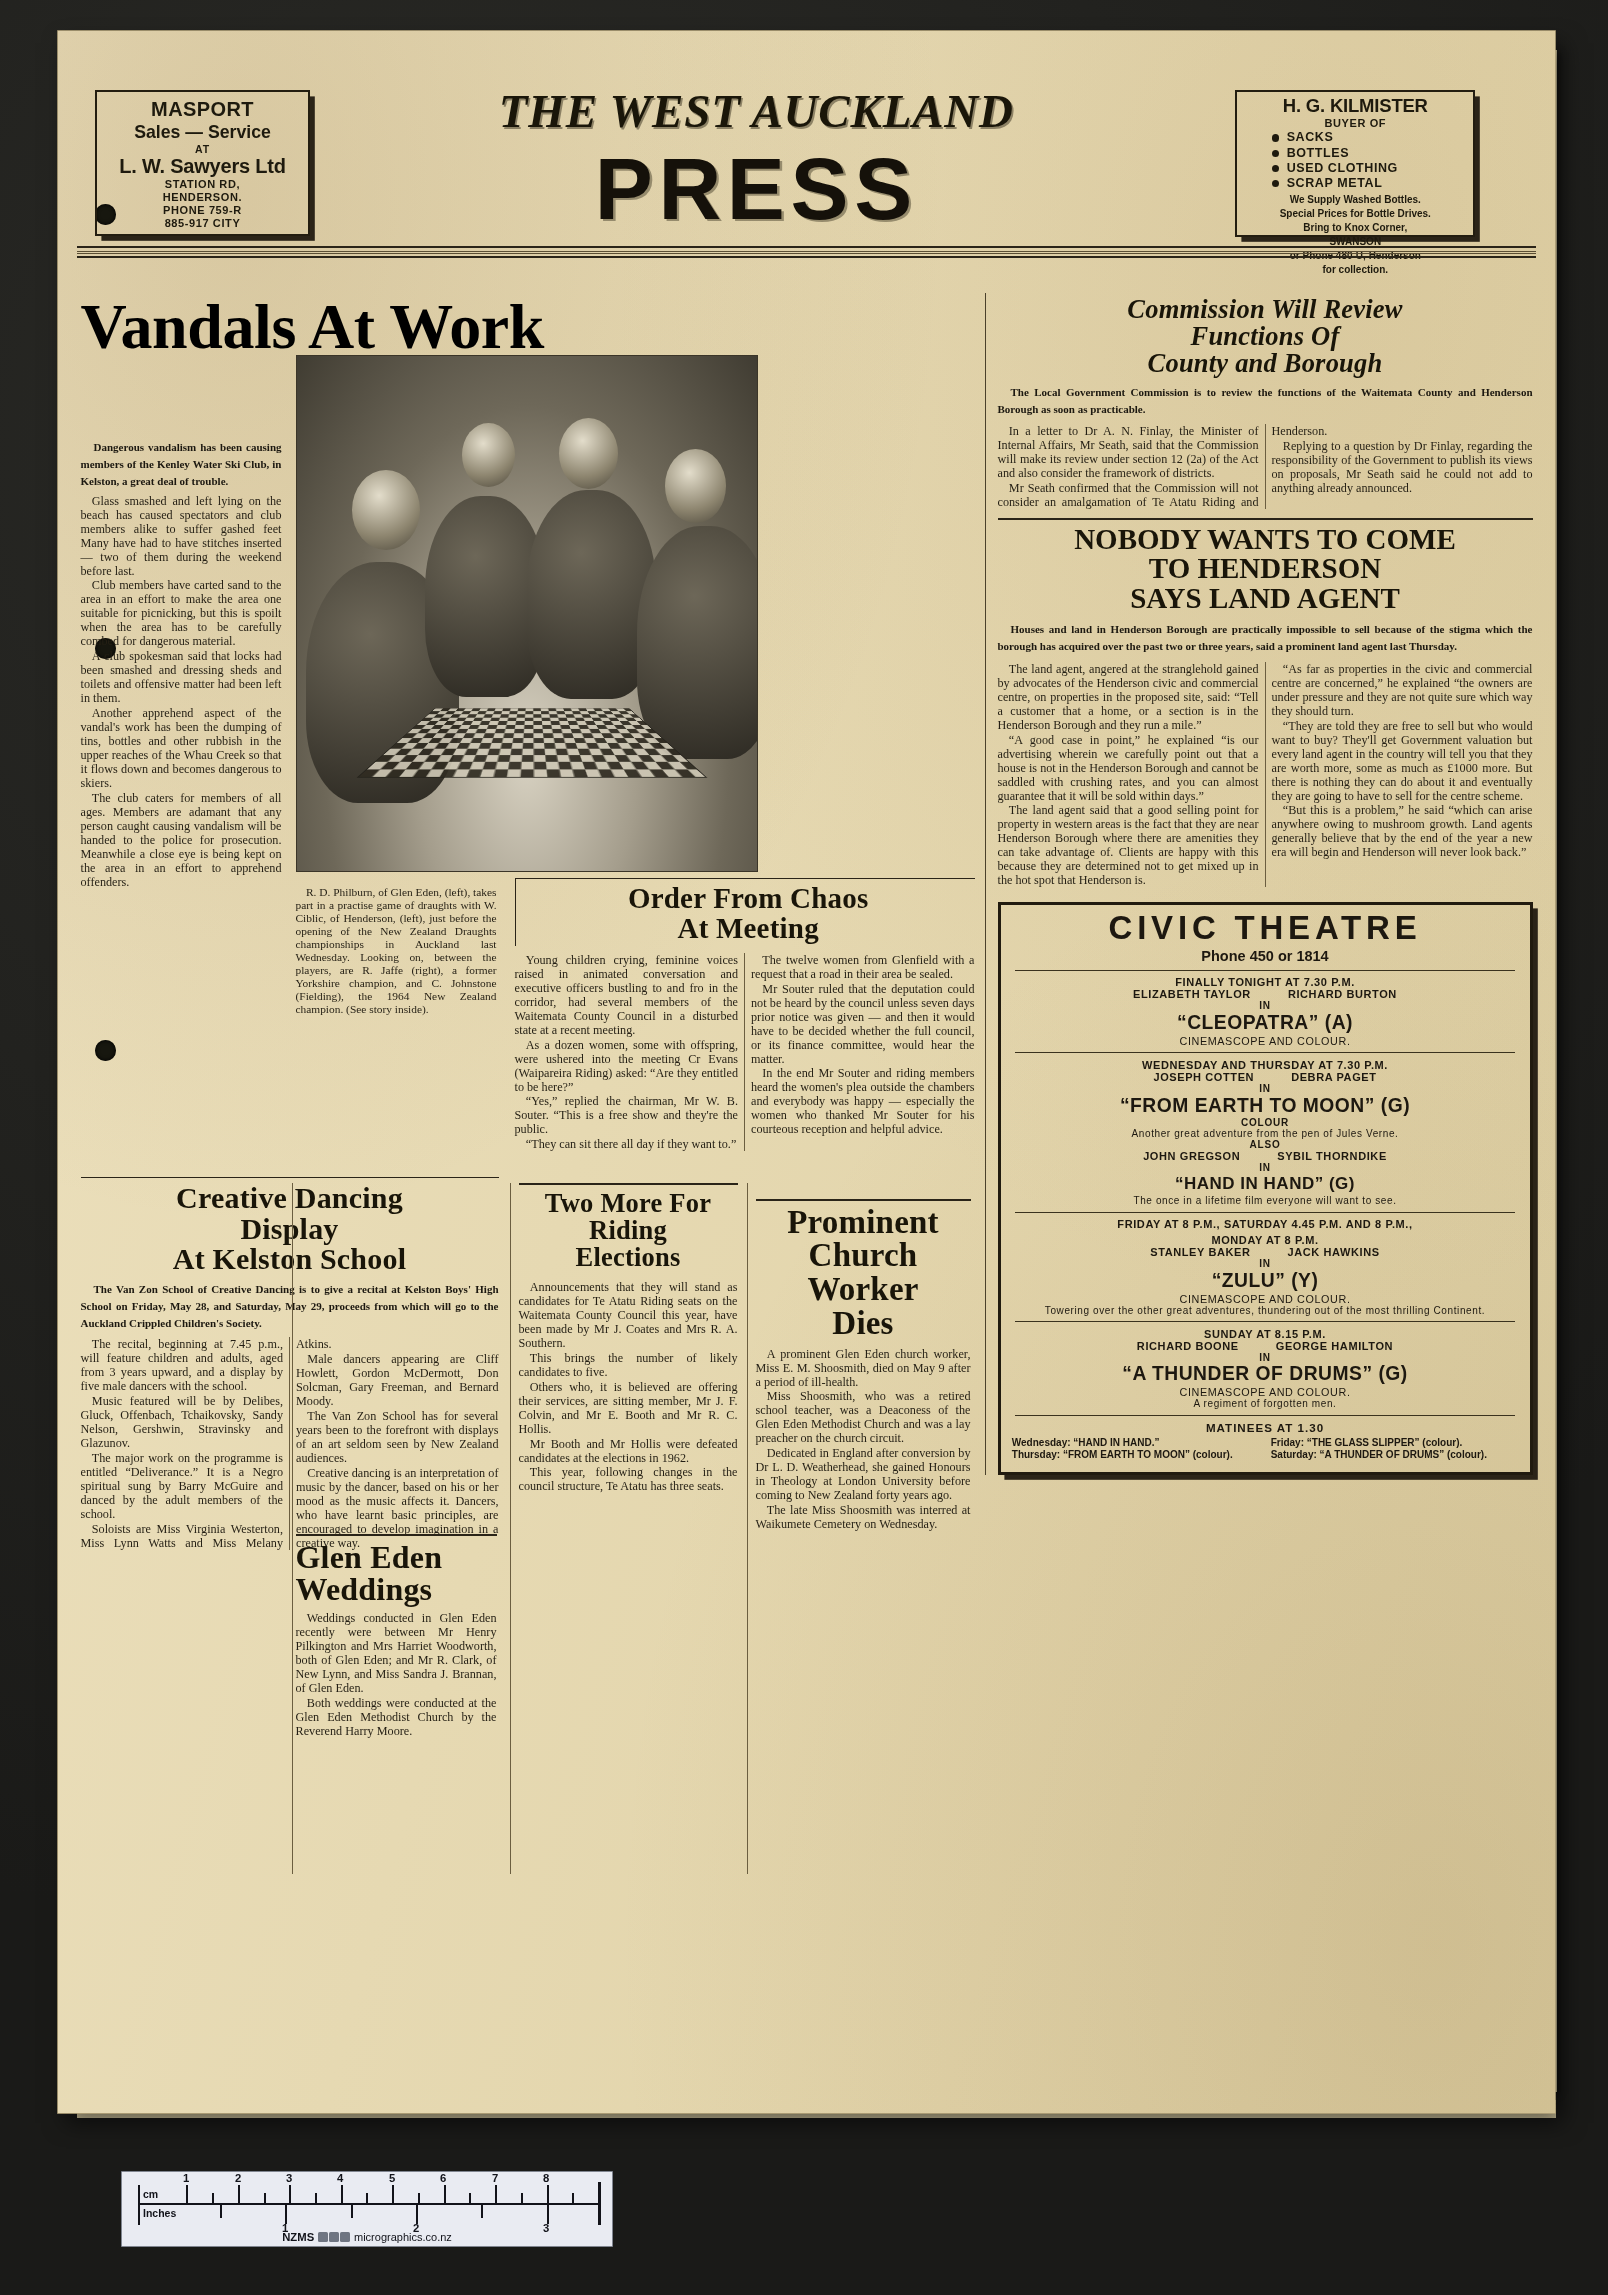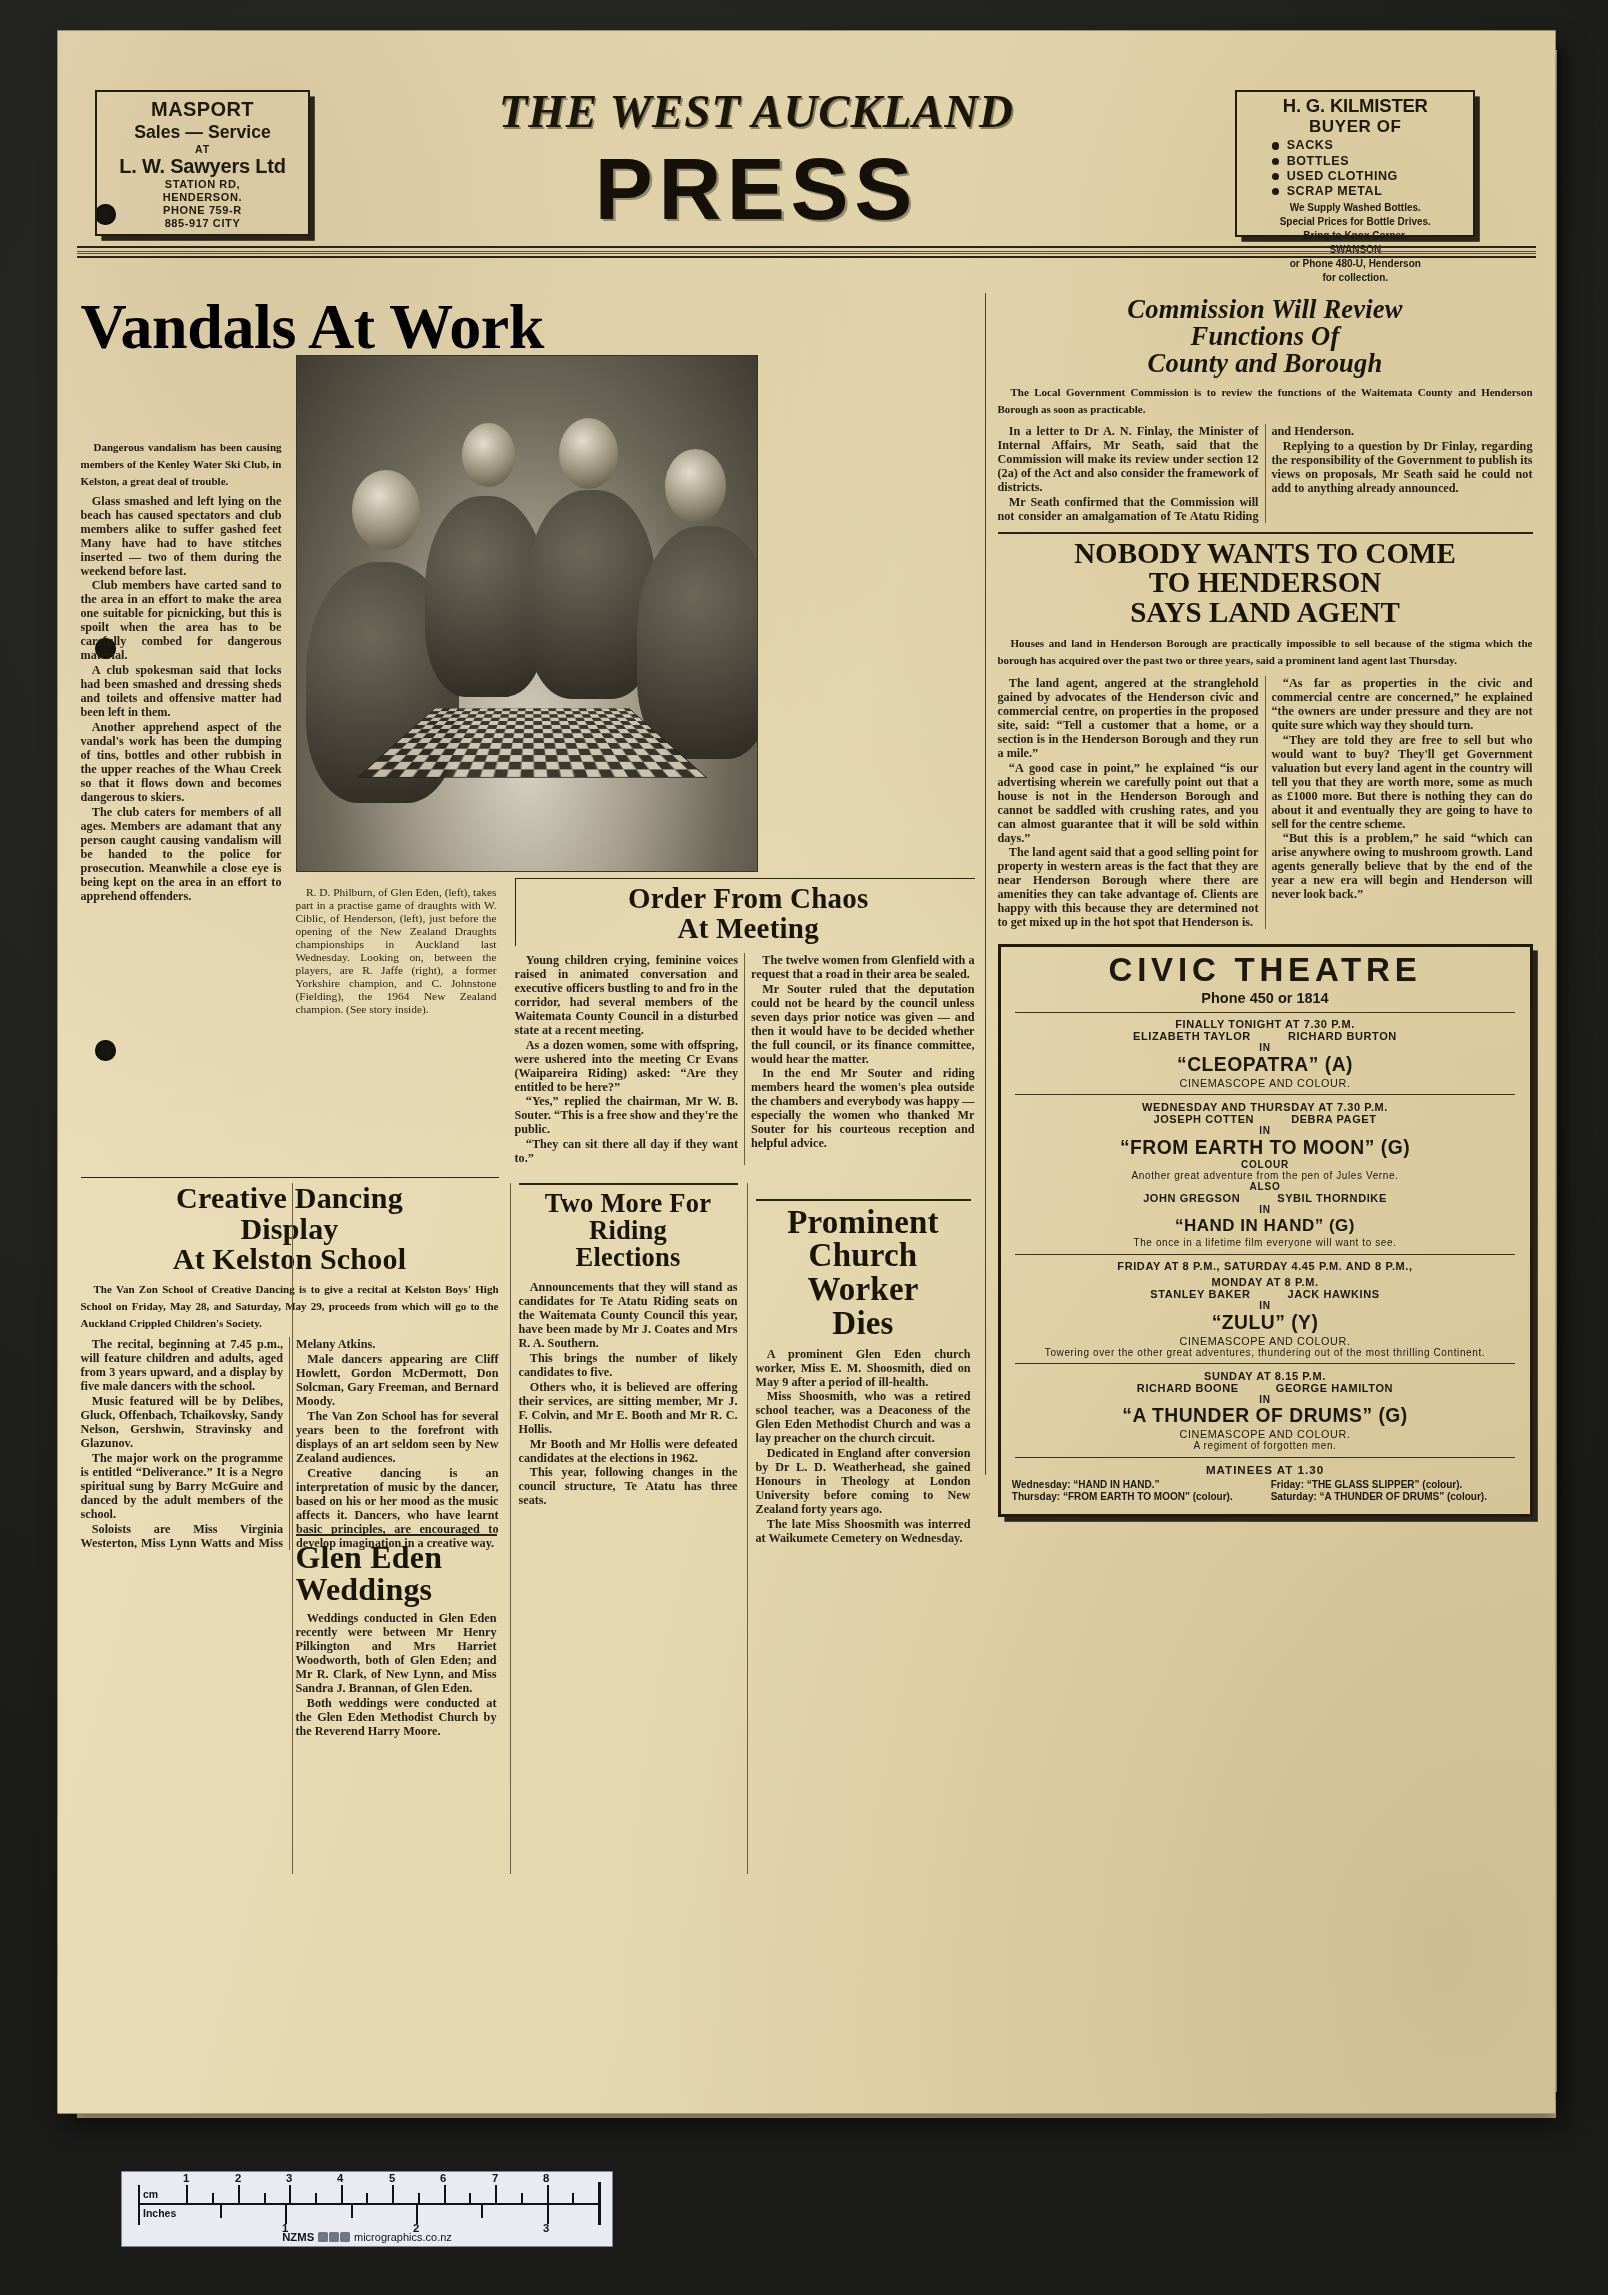--- a/index.html
+++ b/index.html
@@ -26,21 +26,21 @@
      box-shadow:1.6px 1.6px 6.4px rgba(0,0,0,.5);}
   #page-stack-bottom{position:absolute;left:77px;top:2100px;width:1479px;height:17.7px;
      background:repeating-linear-gradient(to bottom,#d9cda4 0 3.2px,#c2b388 3.2px 4.8px);}
 
   .punch{position:absolute;width:21px;height:21px;border-radius:50%;
      background:#17170f;box-shadow:inset 0 0 4px #000;}
 
   
   .body-txt{font-family:"Liberation Serif",serif;font-size:12.2px;line-height:14px;
      color:#241f14;text-align:justify;hyphens:auto;}
-  .body-txt p{margin:0 0 0.8px 0;text-indent:11.3px;font-weight:bold;}
+  .body-txt p{margin:0 0 0.8px 0;text-indent:11.3px;}
   .lead{font-weight:bold;font-size:11px;line-height:17px;color:#1c1810;text-align:justify;}
   .lead p{margin:0;text-indent:13px;}
   .hl{font-family:"Liberation Serif",serif;font-weight:bold;color:#191509;
      text-align:center;line-height:1.02;letter-spacing:0.2px;}
   .rule{height:1.6px;background:#2a2418;margin:4.8px 0;}
   .rule-thin{height:0.8px;background:#5a4e34;margin:4px 0;}
   .colrule{position:absolute;top:0;bottom:0;width:0.8px;background:#6b5e40;}
 
   
   #masthead{position:absolute;left:19.3px;top:48px;width:1459px;height:161px;}
@@ -58,21 +58,21 @@
   #paper-kicker{font-family:"Liberation Serif",serif;font-weight:bold;font-style:italic;
      font-size:47px;letter-spacing:0.8px;color:#1a1609;
      text-shadow:1.6px 1.6px 0 rgba(40,34,18,.45);}
   #paper-name{font-family:"Liberation Sans",sans-serif;font-weight:bold;font-size:87px;
      letter-spacing:5.6px;color:#15110a;margin-top:1.6px;
      text-shadow:2.4px 2.4px 0 rgba(40,34,18,.40);}
 
   #kilmister-ad{left:1158px;top:11.3px;width:236px;height:143px;text-align:center;
      font-family:"Liberation Sans",sans-serif;color:#1e1a0e;}
   #kilmister-ad .kname{font-size:18.5px;font-weight:bold;letter-spacing:-0.2px;margin-top:3.2px;}
-  #kilmister-ad .kbuy{font-size:17px;font-weight:bold;letter-spacing:0.6px;}
+  #kilmister-ad .kbuy{font-size:11px;font-weight:bold;letter-spacing:0.6px;}
   #kilmister-ad ul{list-style:none;margin:0.8px 0 0 0;padding:0 0 0 35px;text-align:left;}
   #kilmister-ad li{font-size:12.5px;font-weight:bold;letter-spacing:0.6px;line-height:15.3px;}
   #kilmister-ad li .bul{display:inline-block;width:7.2px;height:7.2px;border-radius:50%;
      background:#1e1a0e;margin-right:7.2px;vertical-align:middle;}
   #kilmister-ad .kfoot{font-size:10px;font-weight:bold;line-height:11.7px;margin-top:2.4px;}
 
   
   #dateline-wrap{position:absolute;left:19.3px;top:215px;width:1459px;}
   #dateline{font-family:"Liberation Serif",serif;font-weight:bold;font-size:14.5px;
      color:#241d10;display:flex;justify-content:center;align-items:center;gap:13px;

